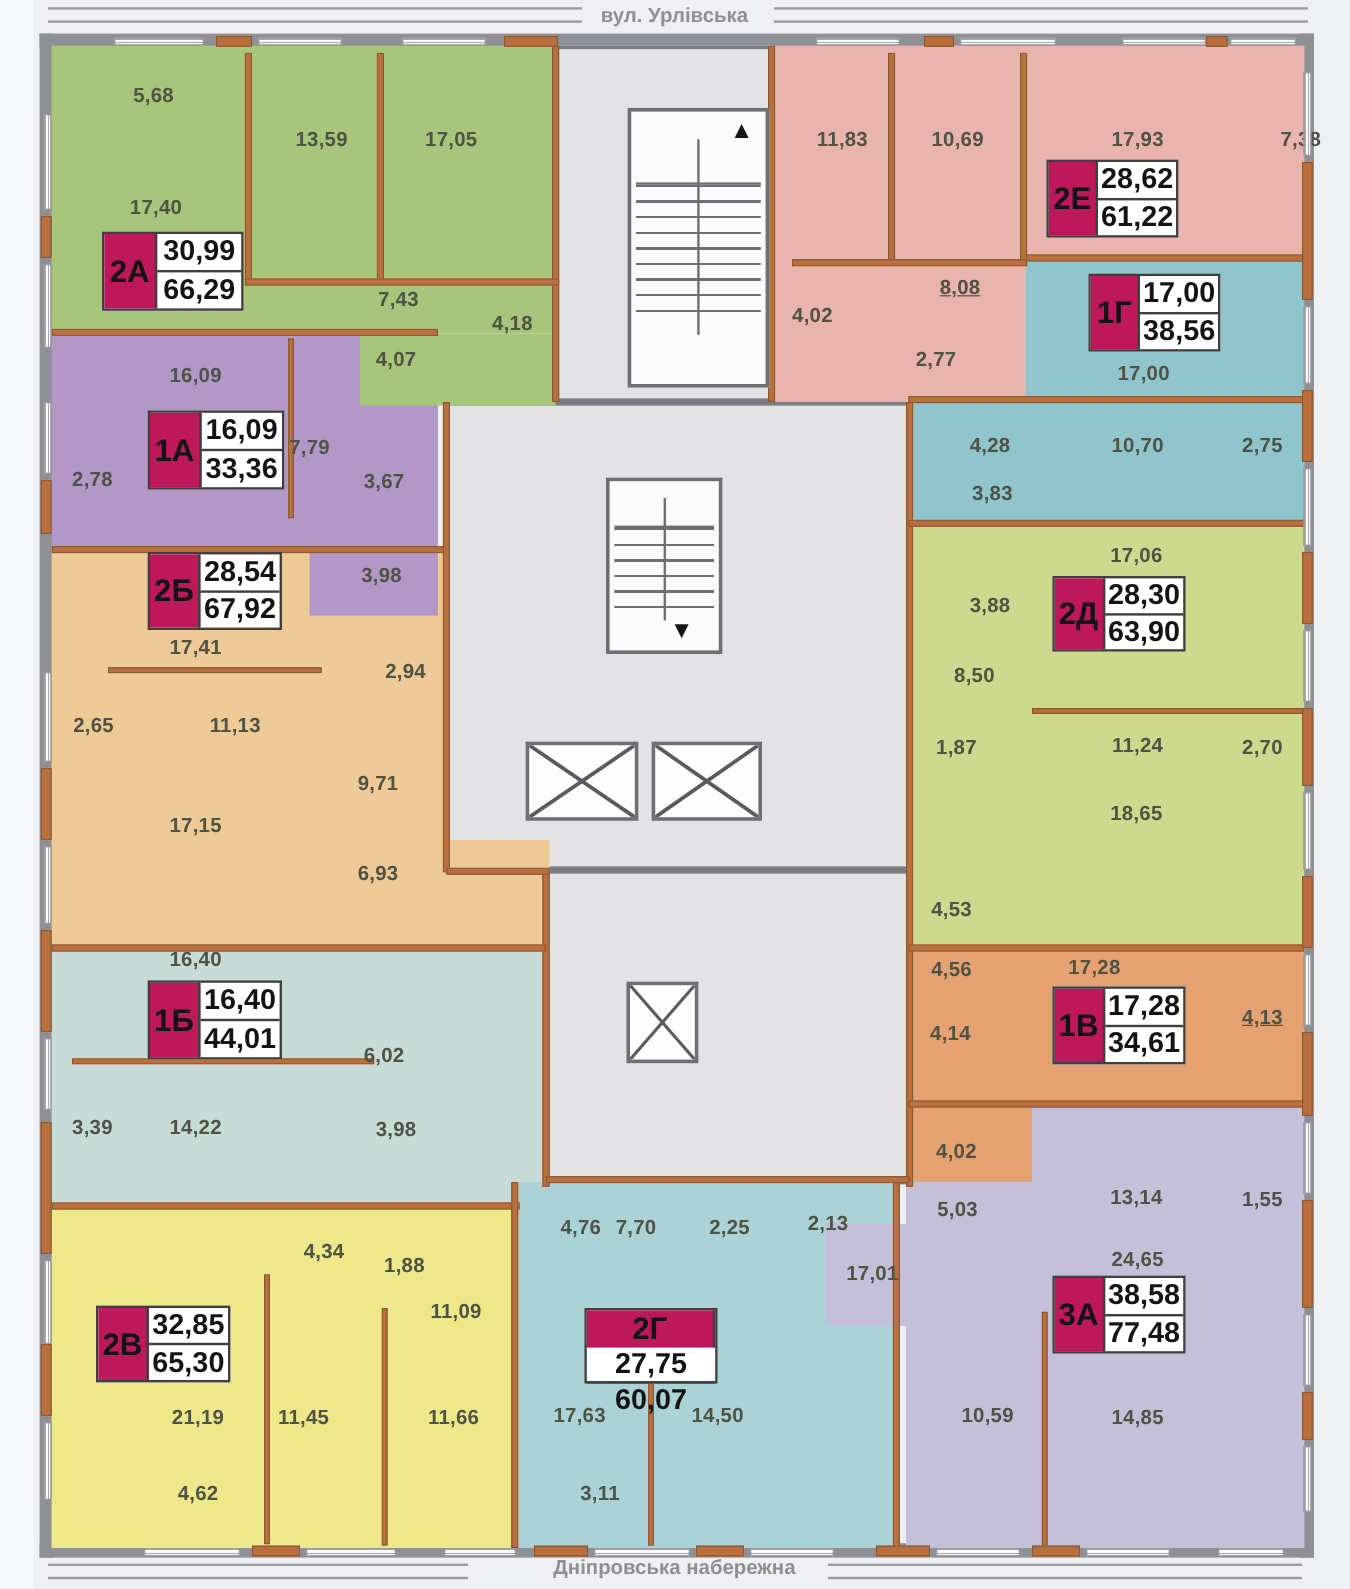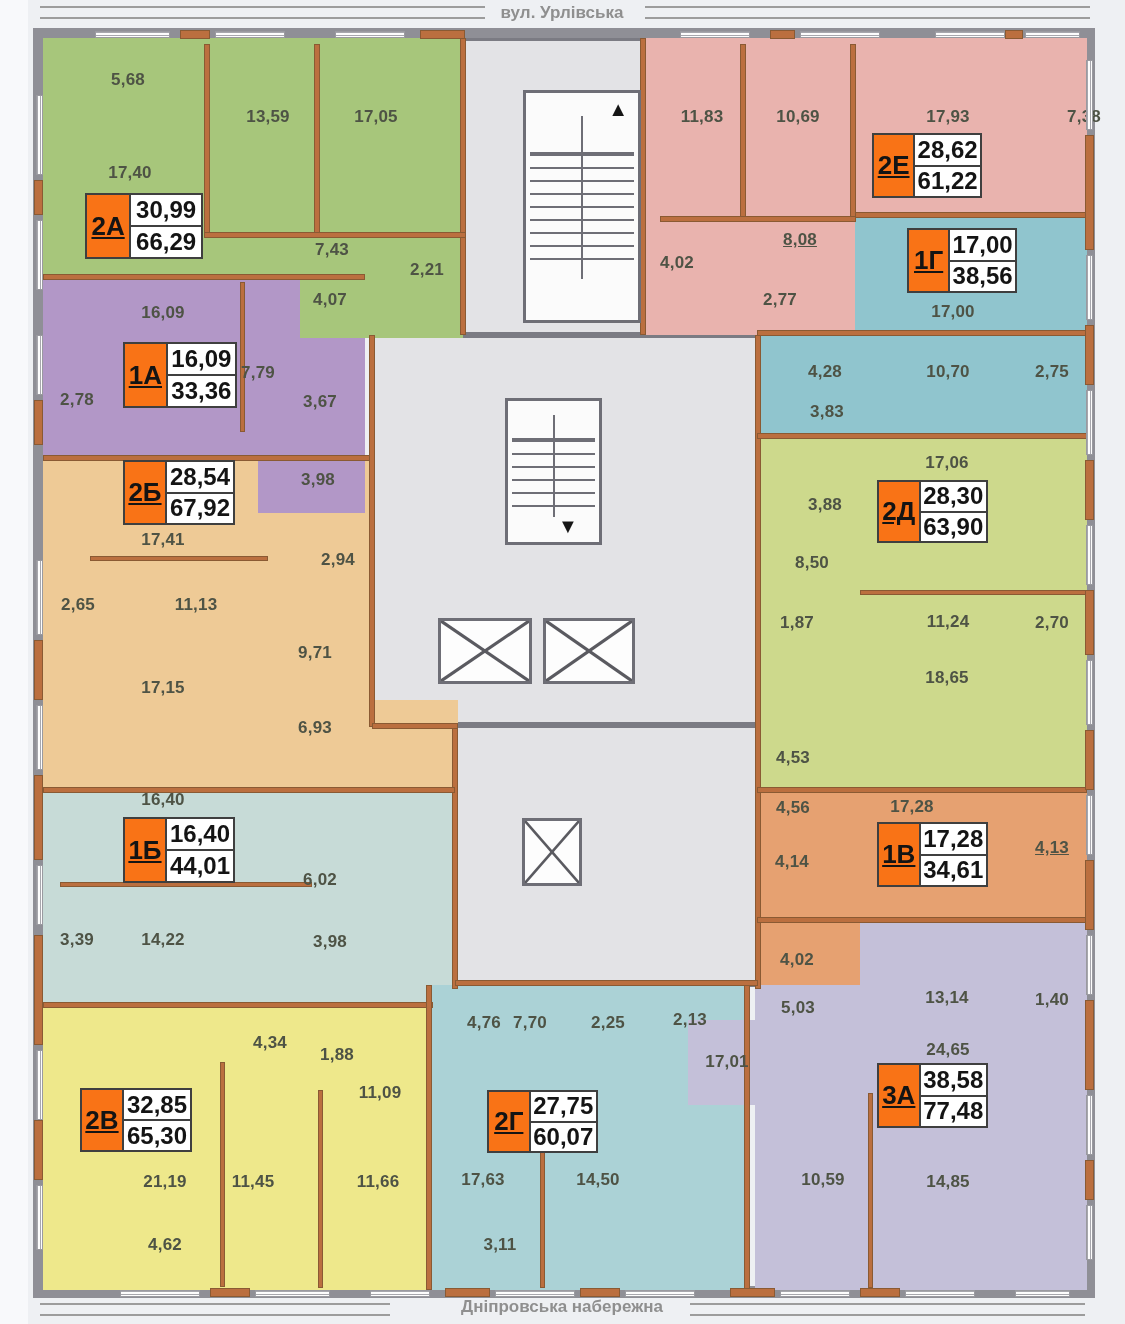--- a/index.html
+++ b/index.html
@@ -15,22 +15,22 @@
   .wall{position:absolute;background:#bb6f3f;box-shadow:0 0 0 1px #8a5a33 inset;}
   .win{position:absolute;background:#fdfdfd;box-sizing:border-box;border:1px solid #9a9aa0;}
   .win.h{background:repeating-linear-gradient(to bottom,#a7a7ad 0 1px,#fdfdfd 1px 3px);}
   .win.v{background:repeating-linear-gradient(to right,#a7a7ad 0 1px,#fdfdfd 1px 3px);}
   .brick{position:absolute;background:#bb6f3f;border:1px solid #8a5a33;box-sizing:border-box;}
   .room{position:absolute;transform:translate(-50%,-50%);font-size:17px;font-weight:bold;
         color:#4e5345;white-space:nowrap;letter-spacing:0.2px;}
   .apt-label{position:absolute;display:flex;background:#ffffff;border:2px solid #3f3f3f;
              box-sizing:border-box;}
   .apt-id{flex:0 0 37%;display:flex;align-items:center;justify-content:center;
-          font-size:26px;font-weight:bold;color:#141414;background:#f97316;
-          border-right:2px solid #3f3f3f;text-decoration:underline;}
+          font-size:26px;font-weight:bold;color:#141414;background:#be185d;
+          border-right:2px solid #3f3f3f;}
   .apt-areas{flex:1;display:flex;flex-direction:column;}
   .apt-areas .ar{flex:1;display:flex;align-items:center;justify-content:center;
           font-size:24px;font-weight:bold;color:#141414;}
   .apt-areas .ar:first-child{border-bottom:2px solid #3f3f3f;}
   .stairs{position:absolute;background:#fbfbfb;border:3px solid #6e6e76;box-sizing:border-box;}
   .treads{position:absolute;left:4%;right:4%;top:26%;bottom:22%;
           background:repeating-linear-gradient(to bottom,#6e6e76 0 2px,transparent 2px 13px);
           border-top:2px solid #6e6e76;}
   .stairmid{position:absolute;left:49%;top:10%;bottom:18%;width:2px;background:#6e6e76;}
   .stairarrow{position:absolute;font-size:20px;color:#151515;line-height:1;}
@@ -130,21 +130,21 @@
         <div class="apt-areas">
           <div class="ar">16,09</div>
           <div class="ar">33,36</div>
         </div>
       </div>
       <div class="room" style="left: 128px; top: 80px;">5,68</div>
       <div class="room" style="left: 268px; top: 117px;">13,59</div>
       <div class="room" style="left: 360px; top: 117px; margin-left: 16px;">17,05</div>
       <div class="room" style="left: 130px; top: 173px;">17,40</div>
       <div class="room" style="left: 332px; top: 250px;">7,43</div>
-      <div class="room" style="left: 427px; top: 270px;">2,21</div>
+      <div class="room" style="left: 427px; top: 270px;">4,18</div>
       <div class="room" style="left: 330px; top: 300px;">4,07</div>
       <div class="apt-label" style="left: 85px; top: 193px; width: 118px; height: 66px;">
         <div class="apt-id">2А</div>
         <div class="apt-areas">
           <div class="ar">30,99</div>
           <div class="ar">66,29</div>
         </div>
       </div>
       <div class="room" style="left: 163px; top: 800px;">16,40</div>
       <div class="room" style="left: 320px; top: 880px;">6,02</div>
@@ -172,21 +172,21 @@
           <div class="ar">65,30</div>
         </div>
       </div>
       <div class="room" style="left: 484px; top: 1023px;">4,76</div>
       <div class="room" style="left: 530px; top: 1023px;">7,70</div>
       <div class="room" style="left: 608px; top: 1023px;">2,25</div>
       <div class="room" style="left: 690px; top: 1020px;">2,13</div>
       <div class="room" style="left: 483px; top: 1180px;">17,63</div>
       <div class="room" style="left: 598px; top: 1180px;">14,50</div>
       <div class="room" style="left: 500px; top: 1245px;">3,11</div>
-      <div class="apt-label" style="left: 487px; top: 1090px; width: 111px; height: 63px;">
+      <div class="apt-label" style="left: 487px; top: 1090px; width: 111px; height: 63px; flex-direction: column;">
         <div class="apt-id">2Г</div>
         <div class="apt-areas">
           <div class="ar">27,75</div>
           <div class="ar">60,07</div>
         </div>
       </div>
       <div class="room" style="left: 702px; top: 117px;">11,83</div>
       <div class="room" style="left: 798px; top: 117px;">10,69</div>
       <div class="room" style="left: 948px; top: 117px;">17,93</div>
       <div class="room" style="left: 1040px; top: 117px; margin-left: 44px;">7,38</div>
@@ -233,21 +233,21 @@
       <div class="room" style="left: 1052px; top: 848px; text-decoration: underline;">4,13</div>
       <div class="room" style="left: 797px; top: 960px;">4,02</div>
       <div class="apt-label" style="left: 877px; top: 822px; width: 111px; height: 65px;">
         <div class="apt-id">1В</div>
         <div class="apt-areas">
           <div class="ar">17,28</div>
           <div class="ar">34,61</div>
         </div>
       </div>
       <div class="room" style="left: 947px; top: 998px;">13,14</div>
-      <div class="room" style="left: 1052px; top: 1000px;">1,40</div>
+      <div class="room" style="left: 1052px; top: 1000px;">1,55</div>
       <div class="room" style="left: 798px; top: 1008px;">5,03</div>
       <div class="room" style="left: 727px; top: 1062px;">17,01</div>
       <div class="room" style="left: 948px; top: 1050px;">24,65</div>
       <div class="room" style="left: 823px; top: 1180px;">10,59</div>
       <div class="room" style="left: 948px; top: 1182px;">14,85</div>
       <div class="apt-label" style="left: 877px; top: 1063px; width: 111px; height: 65px;">
         <div class="apt-id">3А</div>
         <div class="apt-areas">
           <div class="ar">38,58</div>
           <div class="ar">77,48</div>

